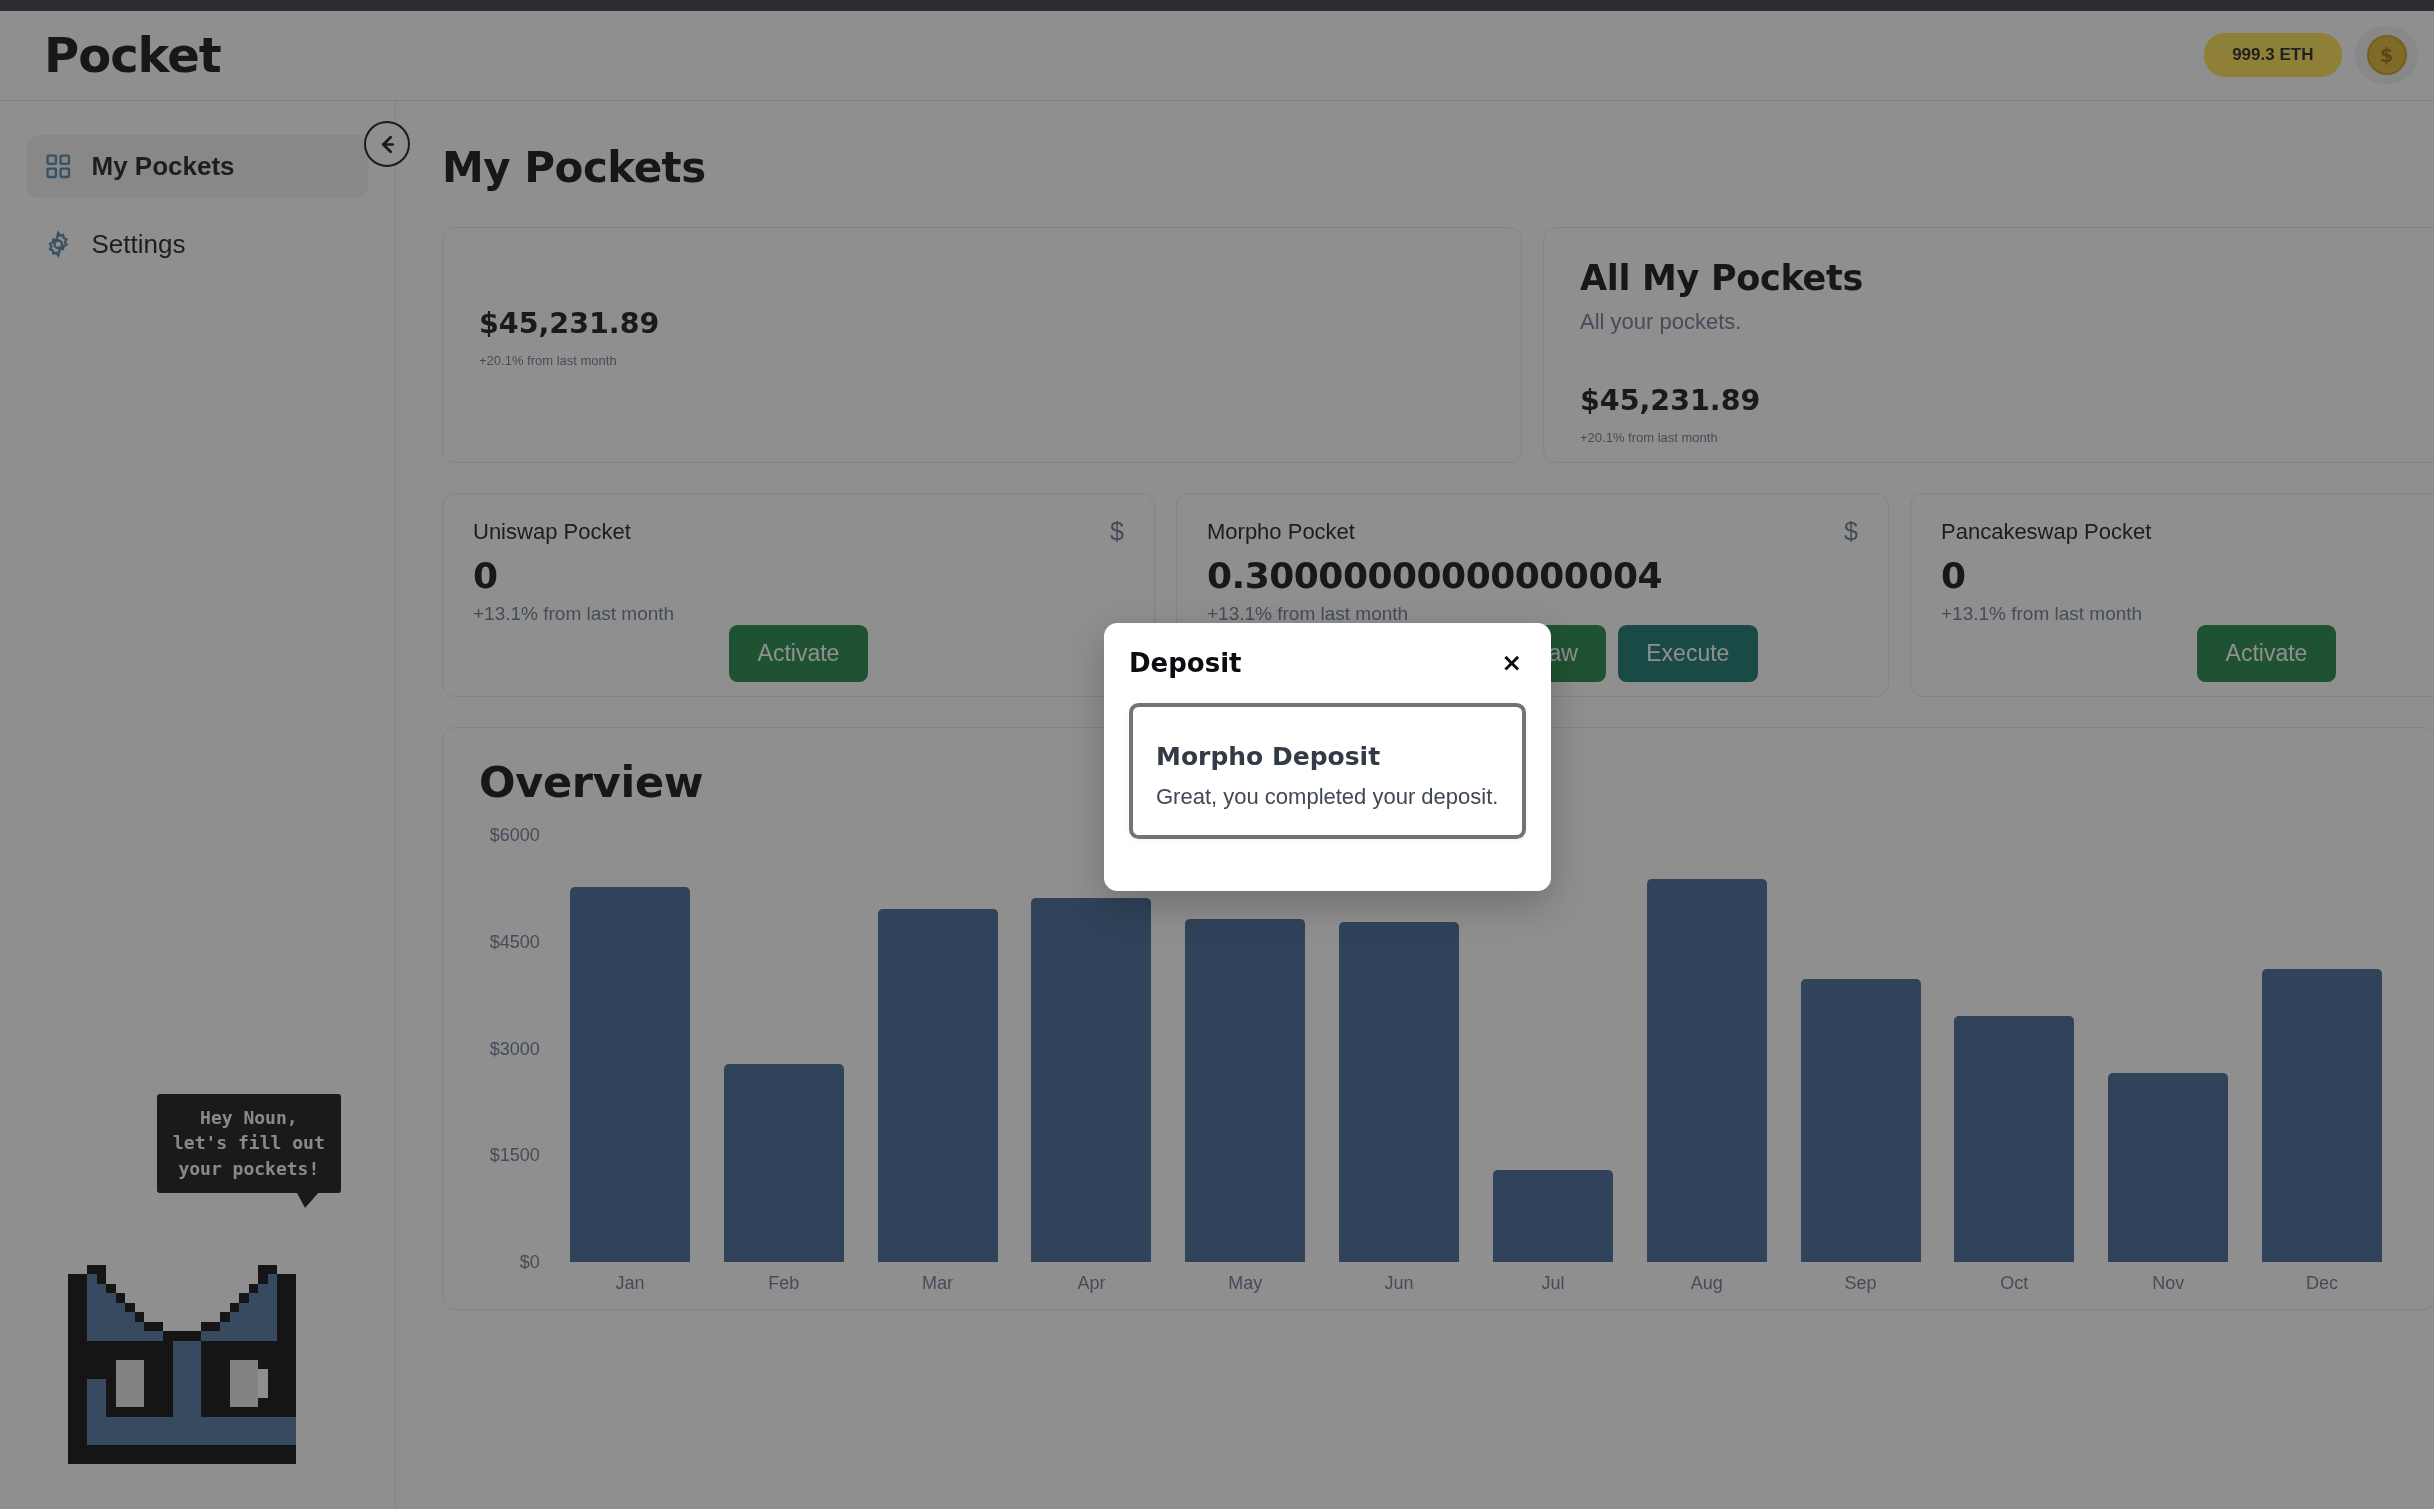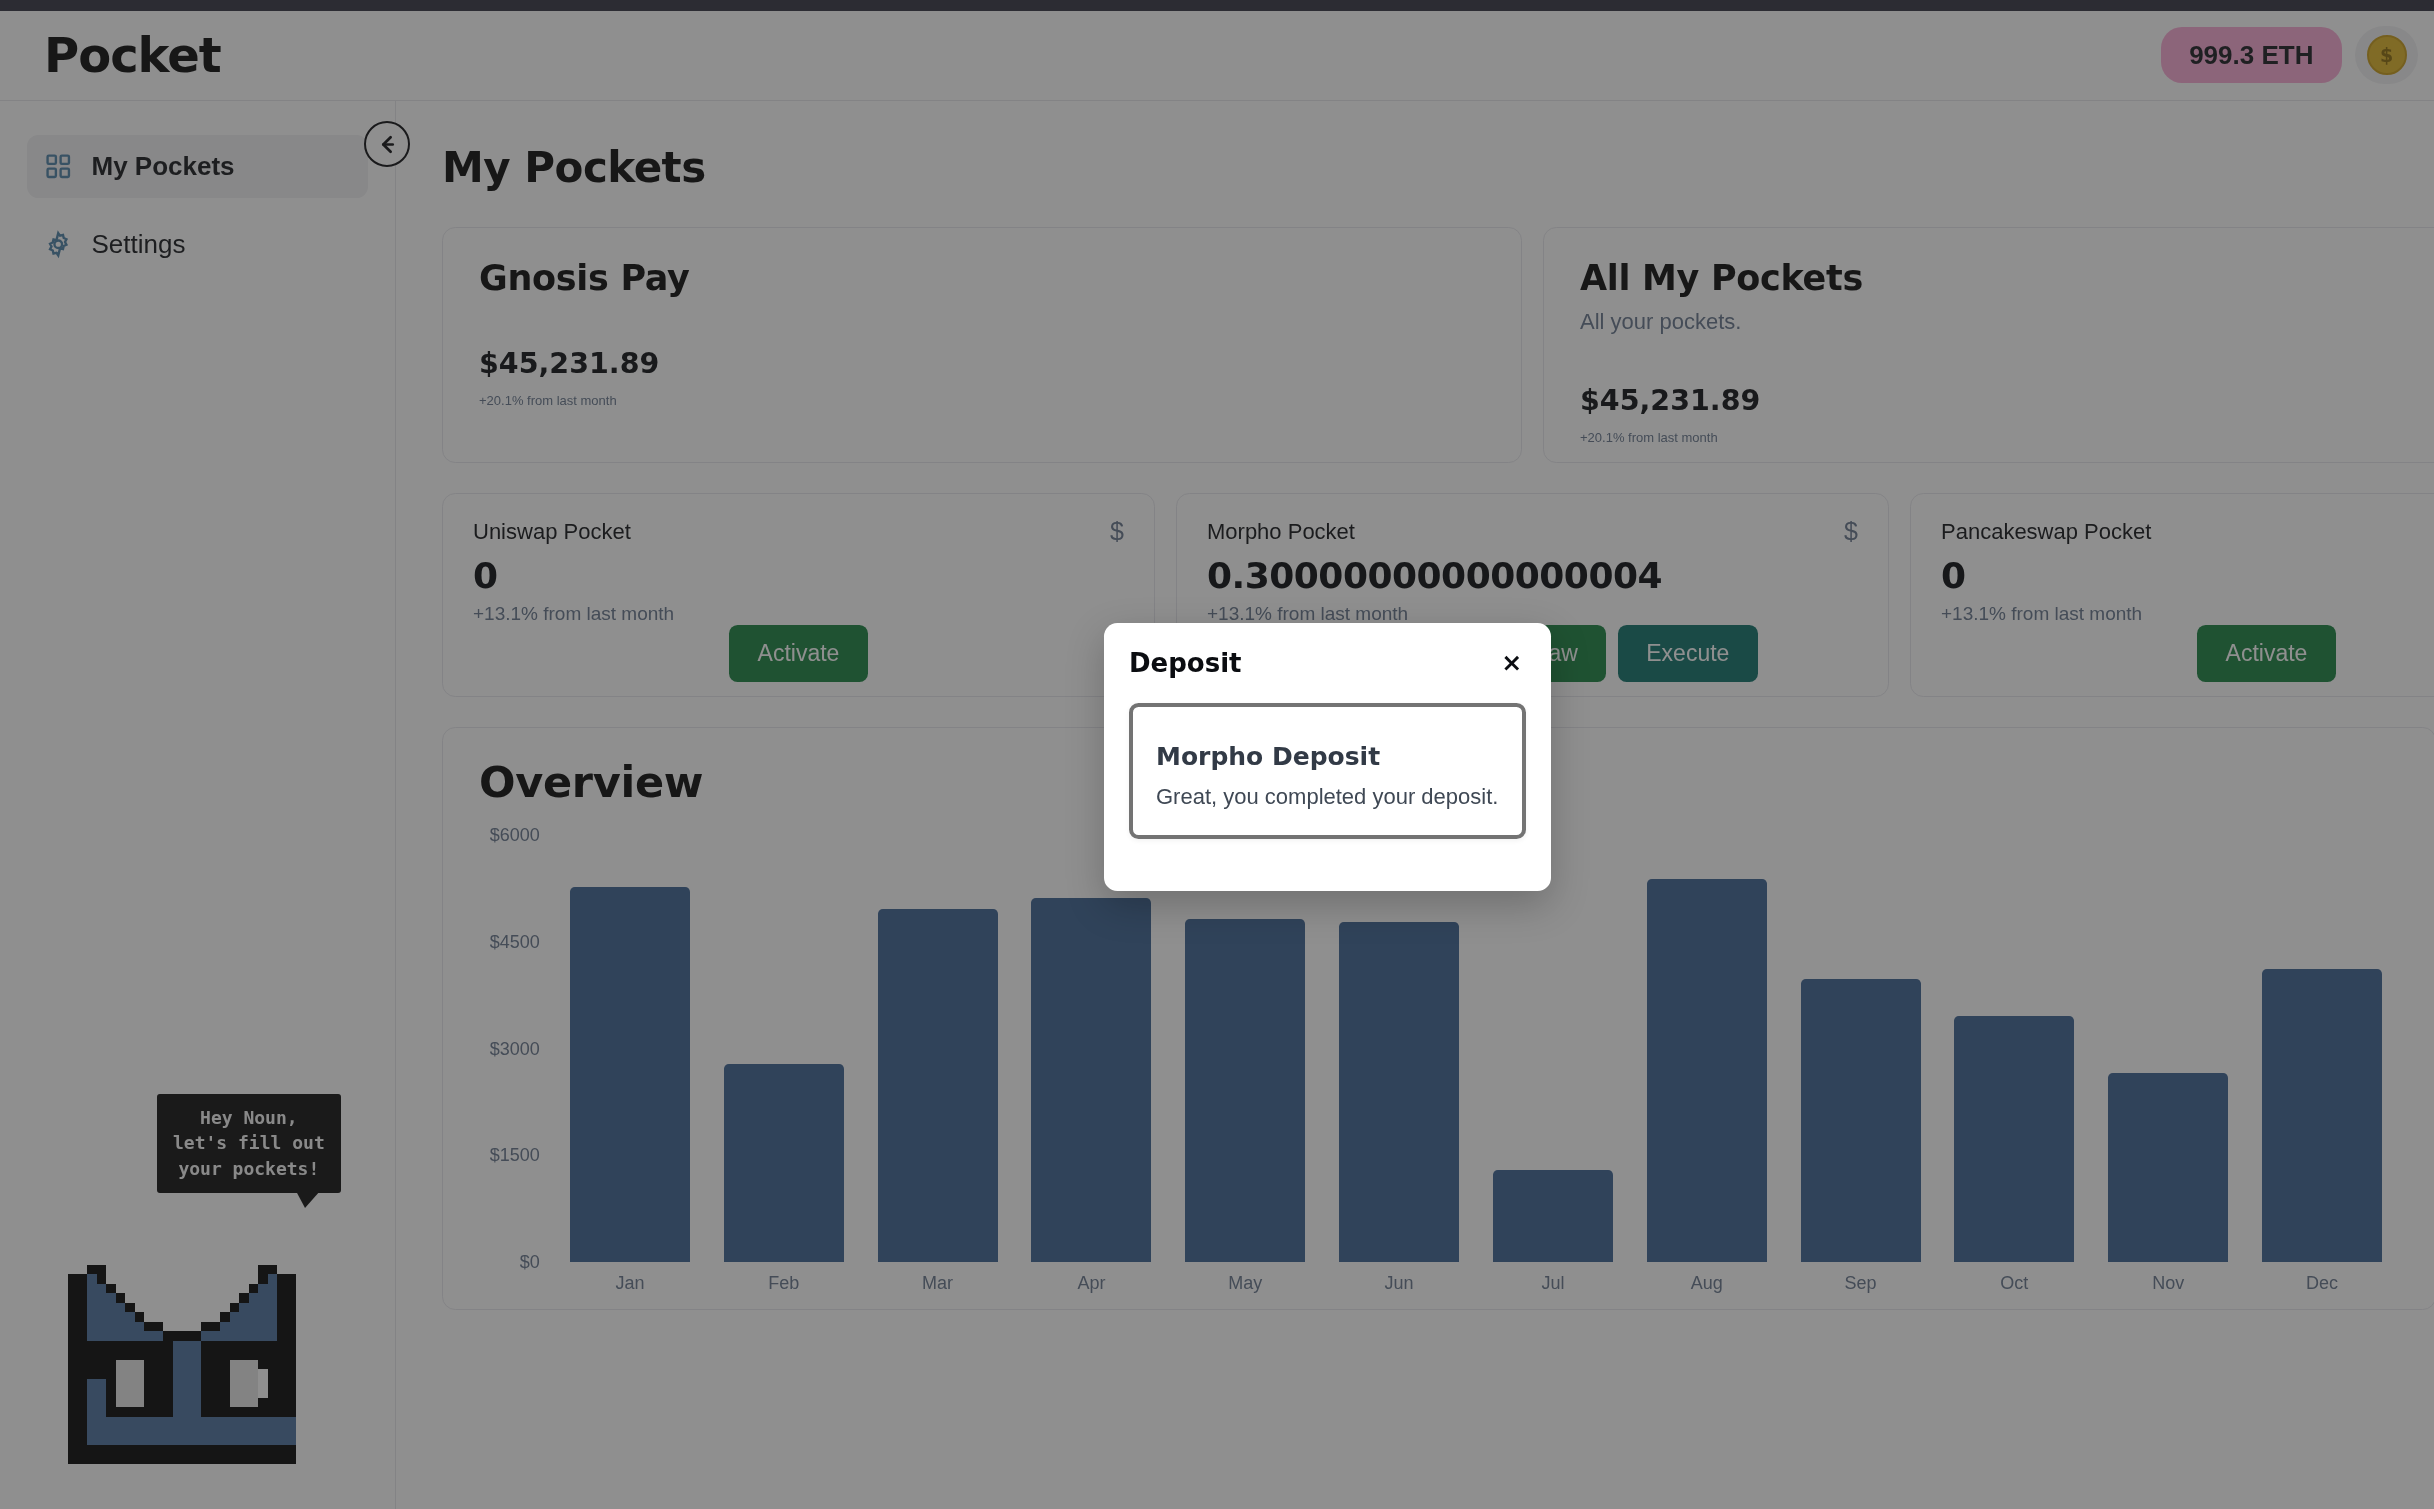--- a/index.html
+++ b/index.html
@@ -25,23 +25,23 @@
     display:flex; align-items:center; justify-content:space-between;
     padding:0 17px 0 44px;
   }
   .logo {
     font-family:"DejaVu Sans", sans-serif;
     font-weight:700; font-size:48px; letter-spacing:-1px;
     color:#050505;
   }
   .header-right { display:flex; align-items:center; gap:13.3px; }
   .eth-pill {
-    background:#f9a8d4; border-radius:21px;
+    background:#fde047; border-radius:21px;
     padding:12.4px 28.5px;
-    font-size:26px; font-weight:700; color:#16181d;
+    font-size:17px; font-weight:700; color:#16181d;
     white-space:nowrap;
   }
   .avatar-pill {
     background:#f1f1f3; border-radius:38px;
     padding:8.6px 11.4px; display:flex; align-items:center;
   }
   .coin {
     width:40px; height:40px; border-radius:50%;
     background:#e0b325;
     border:2.9px solid #c89c16;
@@ -264,21 +264,20 @@
       <path d="M15 5 L8 12 L15 19"></path>
       <path d="M8 12 H17"></path>
     </svg>
   </div>
 
   <div class="main">
     <div class="page-title">My Pockets</div>
 
     <div class="big-row">
       <div class="card big-card">
-        <h2>Gnosis Pay</h2>
         <div class="amount">$45,231.89</div>
         <div class="delta">+20.1% from last month</div>
       </div>
       <div class="card big-card">
         <h2>All My Pockets</h2>
         <div class="sub">All your pockets.</div>
         <div class="amount">$45,231.89</div>
         <div class="delta">+20.1% from last month</div>
       </div>
     </div>

